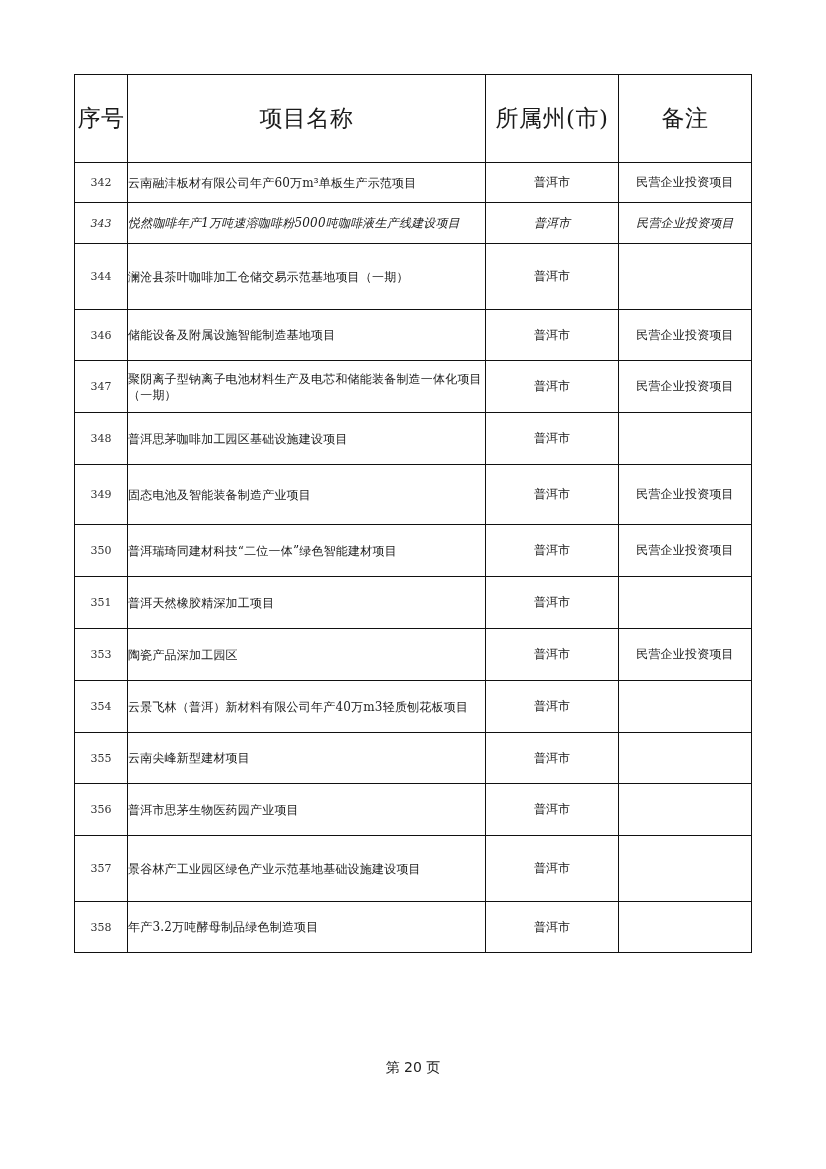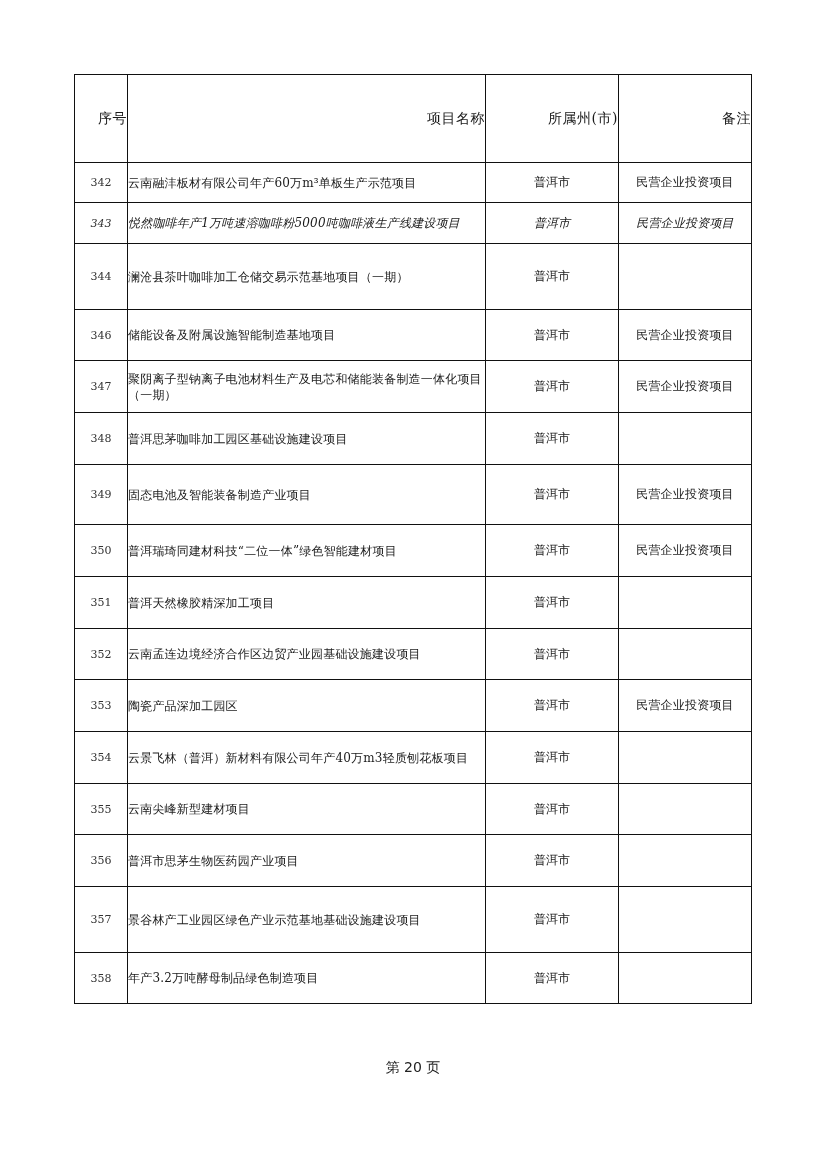--- a/index.html
+++ b/index.html
@@ -29,22 +29,22 @@
       vertical-align: middle;
     }
     col.c-no { width: 53px; }
     col.c-name { width: 358px; }
     col.c-city { width: 133px; }
     col.c-note { width: 133px; }
 
     tr.header-row { height: 88px; }
     tr.header-row th {
       font-weight: normal;
-      font-size: 14px;
-      text-align: right;
+      font-size: 23px;
+      text-align: center;
       letter-spacing: 0.5px;
       margin-left: 44px;
     }
     td.cell-no {
       text-align: center;
       font-size: 11px;
       color: #333;
     }
     td.cell-name {
       text-align: left;
@@ -140,26 +140,20 @@
         <td class="cell-name">普洱瑞琦同建材科技“二位一体”绿色智能建材项目</td>
         <td class="cell-city">普洱市</td>
         <td class="cell-note">民营企业投资项目</td>
       </tr>
       <tr style="height: 52px;">
         <td class="cell-no">351</td>
         <td class="cell-name">普洱天然橡胶精深加工项目</td>
         <td class="cell-city">普洱市</td>
         <td class="cell-note"></td>
       </tr>
-      <tr style="height: 51px;">
-        <td class="cell-no">352</td>
-        <td class="cell-name">云南孟连边境经济合作区边贸产业园基础设施建设项目</td>
-        <td class="cell-city">普洱市</td>
-        <td class="cell-note"></td>
-      </tr>
       <tr style="height: 52px;">
         <td class="cell-no">353</td>
         <td class="cell-name">陶瓷产品深加工园区</td>
         <td class="cell-city">普洱市</td>
         <td class="cell-note">民营企业投资项目</td>
       </tr>
       <tr style="height: 52px; margin-left: 38px;">
         <td class="cell-no">354</td>
         <td class="cell-name">云景飞林（普洱）新材料有限公司年产40万m3轻质刨花板项目</td>
         <td class="cell-city">普洱市</td>

